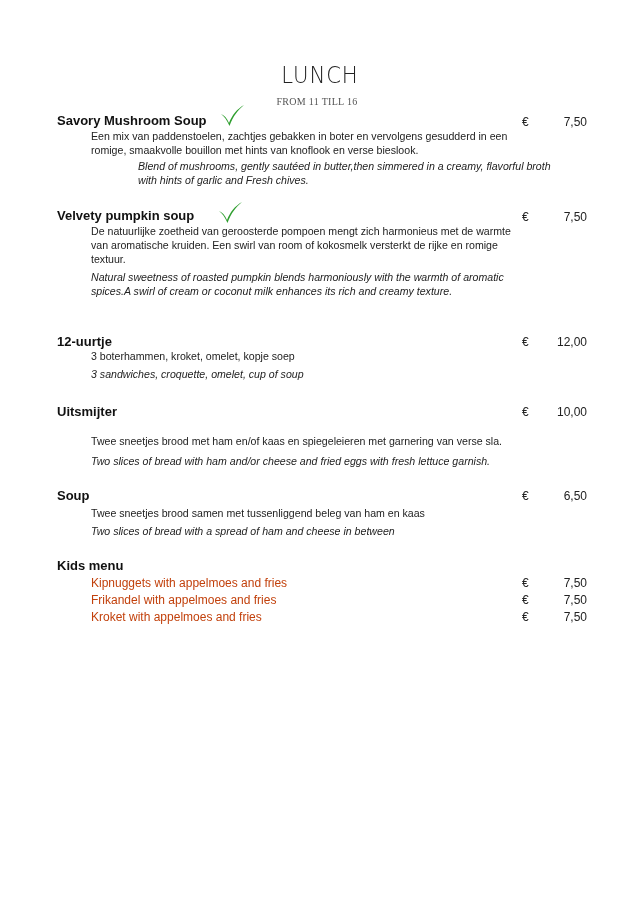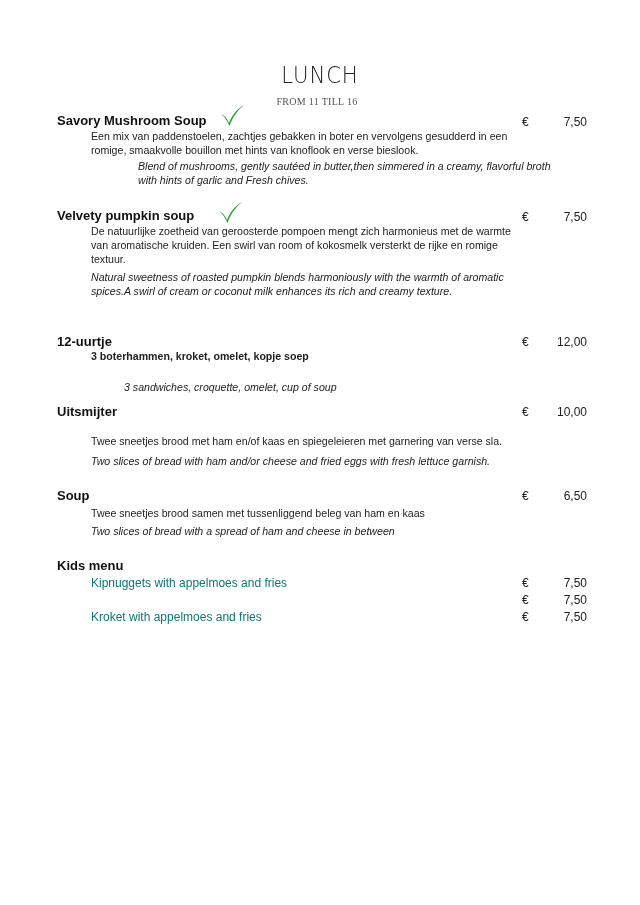--- a/index.html
+++ b/index.html
@@ -86,21 +86,21 @@
     .kid-row {
       position: absolute;
       left: 0;
       width: 530px;
       height: 17px;
     }
     .kid-name {
       position: absolute;
       left: 34px;
       font-size: 12px;
-      color: #0f766e;
+      color: #c2410c;
       white-space: nowrap;
     }
   </style>
 </head>
 <body>
 
 <div class="page-title">LUNCH</div>
 <div class="page-subtitle">FROM 11 TILL 16</div>
 
 <div class="item" style="top:113px;height:80px;">
@@ -122,22 +122,22 @@
   <span class="euro" style="top:2px;">€</span>
   <span class="price" style="top:2px;">7,50</span>
   <div class="desc it" style="top:62px;">Natural sweetness of roasted pumpkin blends harmoniously with the warmth of aromatic spices.A swirl of cream or coconut milk enhances its rich and creamy texture.</div>
   <div class="desc" style="top:16px;">De natuurlijke zoetheid van geroosterde pompoen mengt zich harmonieus met de warmte van aromatische kruiden. Een swirl van room of kokosmelk versterkt de rijke en romige textuur.</div>
 </div>
 
 <div class="item" style="top:334px;height:50px;">
   <span class="item-name">12-uurtje</span>
   <span class="euro" style="top:1px;">€</span>
   <span class="price" style="top:1px;">12,00</span>
-  <div class="desc" style="top:15px;font-weight:bold;">3 boterhammen, kroket, omelet, kopje soep</div>
-  <div class="desc it" style="top:46px;margin-left:33px;">3 sandwiches, croquette, omelet, cup of soup</div>
+  <div class="desc" style="top:15px;">3 boterhammen, kroket, omelet, kopje soep</div>
+  <div class="desc it" style="top:33px;">3 sandwiches, croquette, omelet, cup of soup</div>
 </div>
 
 <div class="item" style="top:404px;height:65px;">
   <span class="item-name">Uitsmijter</span>
   <span class="euro" style="top:1px;">€</span>
   <span class="price" style="top:1px;">10,00</span>
   <div class="desc" style="top:30px;width:470px;">Twee sneetjes brood met ham en/of kaas en spiegeleieren met garnering van verse sla.</div>
   <div class="desc it" style="top:50px;width:470px;">Two slices of bread with ham and/or cheese and fried eggs with fresh lettuce garnish.</div>
 </div>
 
@@ -151,20 +151,21 @@
 
 <div class="item" style="top:558px;height:70px;">
   <span class="item-name">Kids menu</span>
 
   <div class="kid-row" style="top:18px;">
     <span class="kid-name">Kipnuggets with appelmoes and fries</span>
     <span class="euro" style="top:0;">€</span>
     <span class="price" style="top:0;">7,50</span>
   </div>
   <div class="kid-row" style="top:35px;">
+    <span class="kid-name">Frikandel with appelmoes and fries</span>
     <span class="euro" style="top:0;">€</span>
     <span class="price" style="top:0;">7,50</span>
   </div>
   <div class="kid-row" style="top:52px;">
     <span class="kid-name">Kroket with appelmoes and fries</span>
     <span class="euro" style="top:0;">€</span>
     <span class="price" style="top:0;">7,50</span>
   </div>
 </div>
 

